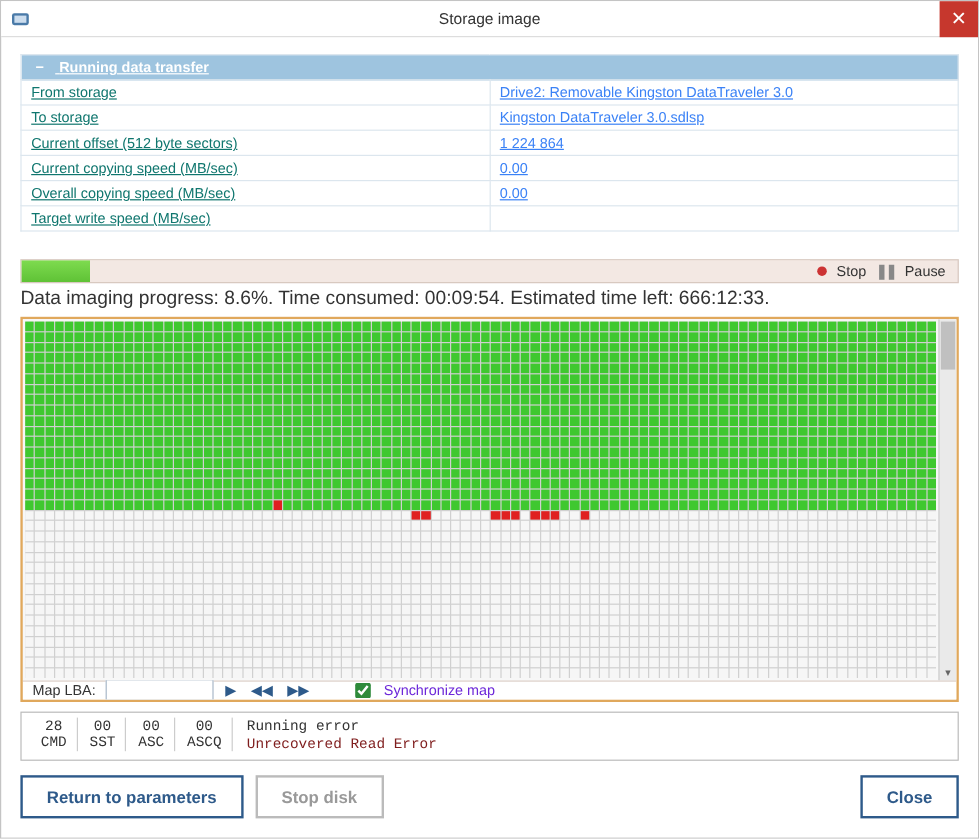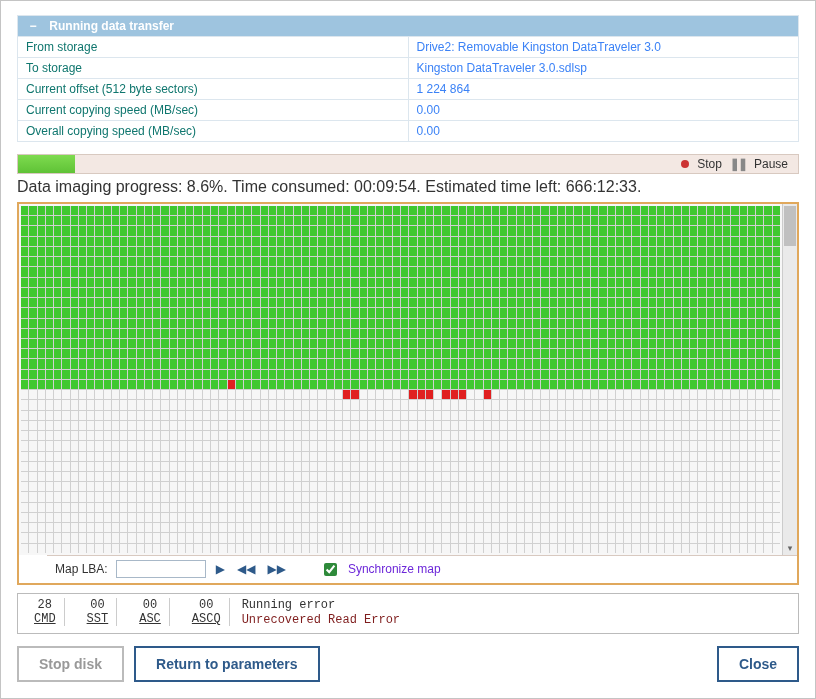--- a/index.html
+++ b/index.html
@@ -61,38 +61,39 @@
   table.info {
     width: 100%;
     border-collapse: collapse;
     table-layout: fixed;
   }
   table.info td {
     padding: 3px 8px;
     border: 1px solid #dce6ee;
     vertical-align: middle;
     height: 20px;
+    text-decoration: underline;
   }
   td.section-hdr {
     background: #9ec4df;
     color: #fff;
     font-weight: bold;
     padding: 3px 8px;
   }
   td.section-hdr .collapse {
     display: inline-block;
     width: 14px;
     text-align: center;
     margin-right: 6px;
   }
   td.label { color: #0f766e; width: 50%; }
   td.value { color: #3b82f6; }
   
   .progress-row {
-    margin-top: 12px;
+    margin-top: 23px;
     display: flex;
     align-items: center;
     background: #f3e8e3;
     border: 1px solid #d8c9c0;
     height: 20px;
     position: relative;
   }
   .progress-row .bar-track {
     flex: 1;
     height: 100%;
@@ -185,28 +186,27 @@
     gap: 1px;
     background: #d0d0d0;
     width: 100%;
     height: 100%;
   }
   .map-grid .cell { background: #f6f6f6; }
   .map-grid .cell.g { background: #3fc82f; }
   .map-grid .cell.r { background: #e02020; }
   
   .map-controls {
-    height: 28px;
+    height: 16px;
     border-top: 1px solid #d8c9c0;
     background: #fff;
     display: flex;
     align-items: center;
     padding: 0 8px;
     gap: 8px;
-    margin-left: 28px;
   }
   .map-controls label { color: #333; }
   .map-controls input[type=text] {
     width: 90px;
     height: 18px;
     border: 1px solid #a8b8c8;
     padding: 0 4px;
     font-size: 12px;
   }
   .nav-btn {
@@ -226,30 +226,30 @@
     padding: 4px 8px;
     display: flex;
     align-items: flex-start;
     font-family: "Courier New", monospace;
     font-size: 12px;
     color: #333;
     gap: 0;
   }
   .error-box .codes {
     display: flex;
-    gap: 14px;
+    gap: 2px;
   }
   .error-box .code-col {
     text-align: center;
     border-right: 1px solid #ccc;
     padding: 0 8px;
   }
   .error-box .code-col:last-of-type { border-right: 1px solid #ccc; }
   .error-box .code-val { display: block; }
-  .error-box .code-lbl { display: block; text-decoration: underline; }
+  .error-box .code-lbl { display: block; }
   .error-box .msgs {
     padding-left: 12px;
     line-height: 1.3;
   }
   .error-box .err-red { color: #7f1d1d; }
   
   .button-row {
     margin-top: 12px;
     display: flex;
     gap: 10px;
@@ -267,20 +267,30 @@
   .btn.disabled {
     border-color: #bbb;
     color: #999;
     cursor: default;
   }
 </style>
 </head>
 <body>
 
 <div class="window">
+  <div class="titlebar">
+    <span class="app-icon">
+      <svg width="16" height="16" viewBox="0 0 16 16">
+          <rect x="1" y="3" width="14" height="10" rx="2" fill="#4a7aa8"></rect>
+          <rect x="3" y="5" width="10" height="6" fill="#cde"></rect>
+        </svg>
+    </span>
+    <div class="title">Storage image</div>
+    <div class="close-btn">✕</div>
+  </div>
 
   <div class="content">
 
     <table class="info">
       <tbody>
           <tr>
             <td class="section-hdr" colspan="2">
         <span class="collapse">−</span>
         <span>Running data transfer</span>
       </td>
@@ -297,20 +307,24 @@
         <td class="label">Current offset (512 byte sectors)</td>
         <td class="value">1 224 864</td>
       </tr>
       <tr>
         <td class="label">Current copying speed (MB/sec)</td>
         <td class="value">0.00</td>
       </tr>
       <tr>
         <td class="label">Overall copying speed (MB/sec)</td>
         <td class="value">0.00</td>
+      </tr>
+      <tr>
+        <td class="label">Target write speed (MB/sec)</td>
+        <td class="value"></td>
       </tr>
     </tbody>
       </table>
 
     <div class="progress-row">
       <div class="bar-track">
         <div class="bar-fill" style="width: 8.6%;"></div>
       </div>
       <div class="controls">
         <span class="dot"></span>
@@ -3492,20 +3506,20 @@
             <span class="code-lbl">ASCQ</span>
           </div>
         </div>
       <div class="msgs">
         <div>Running error</div>
         <div class="err-red">Unrecovered Read Error</div>
       </div>
     </div>
 
     <div class="button-row">
+      <button class="btn">Return to parameters</button>
       <button class="btn disabled">Stop disk</button>
-      <button class="btn">Return to parameters</button>
       <div class="spacer"></div>
       <button class="btn">Close</button>
     </div>
 
   </div>
 </div>
 
 </body></html>

